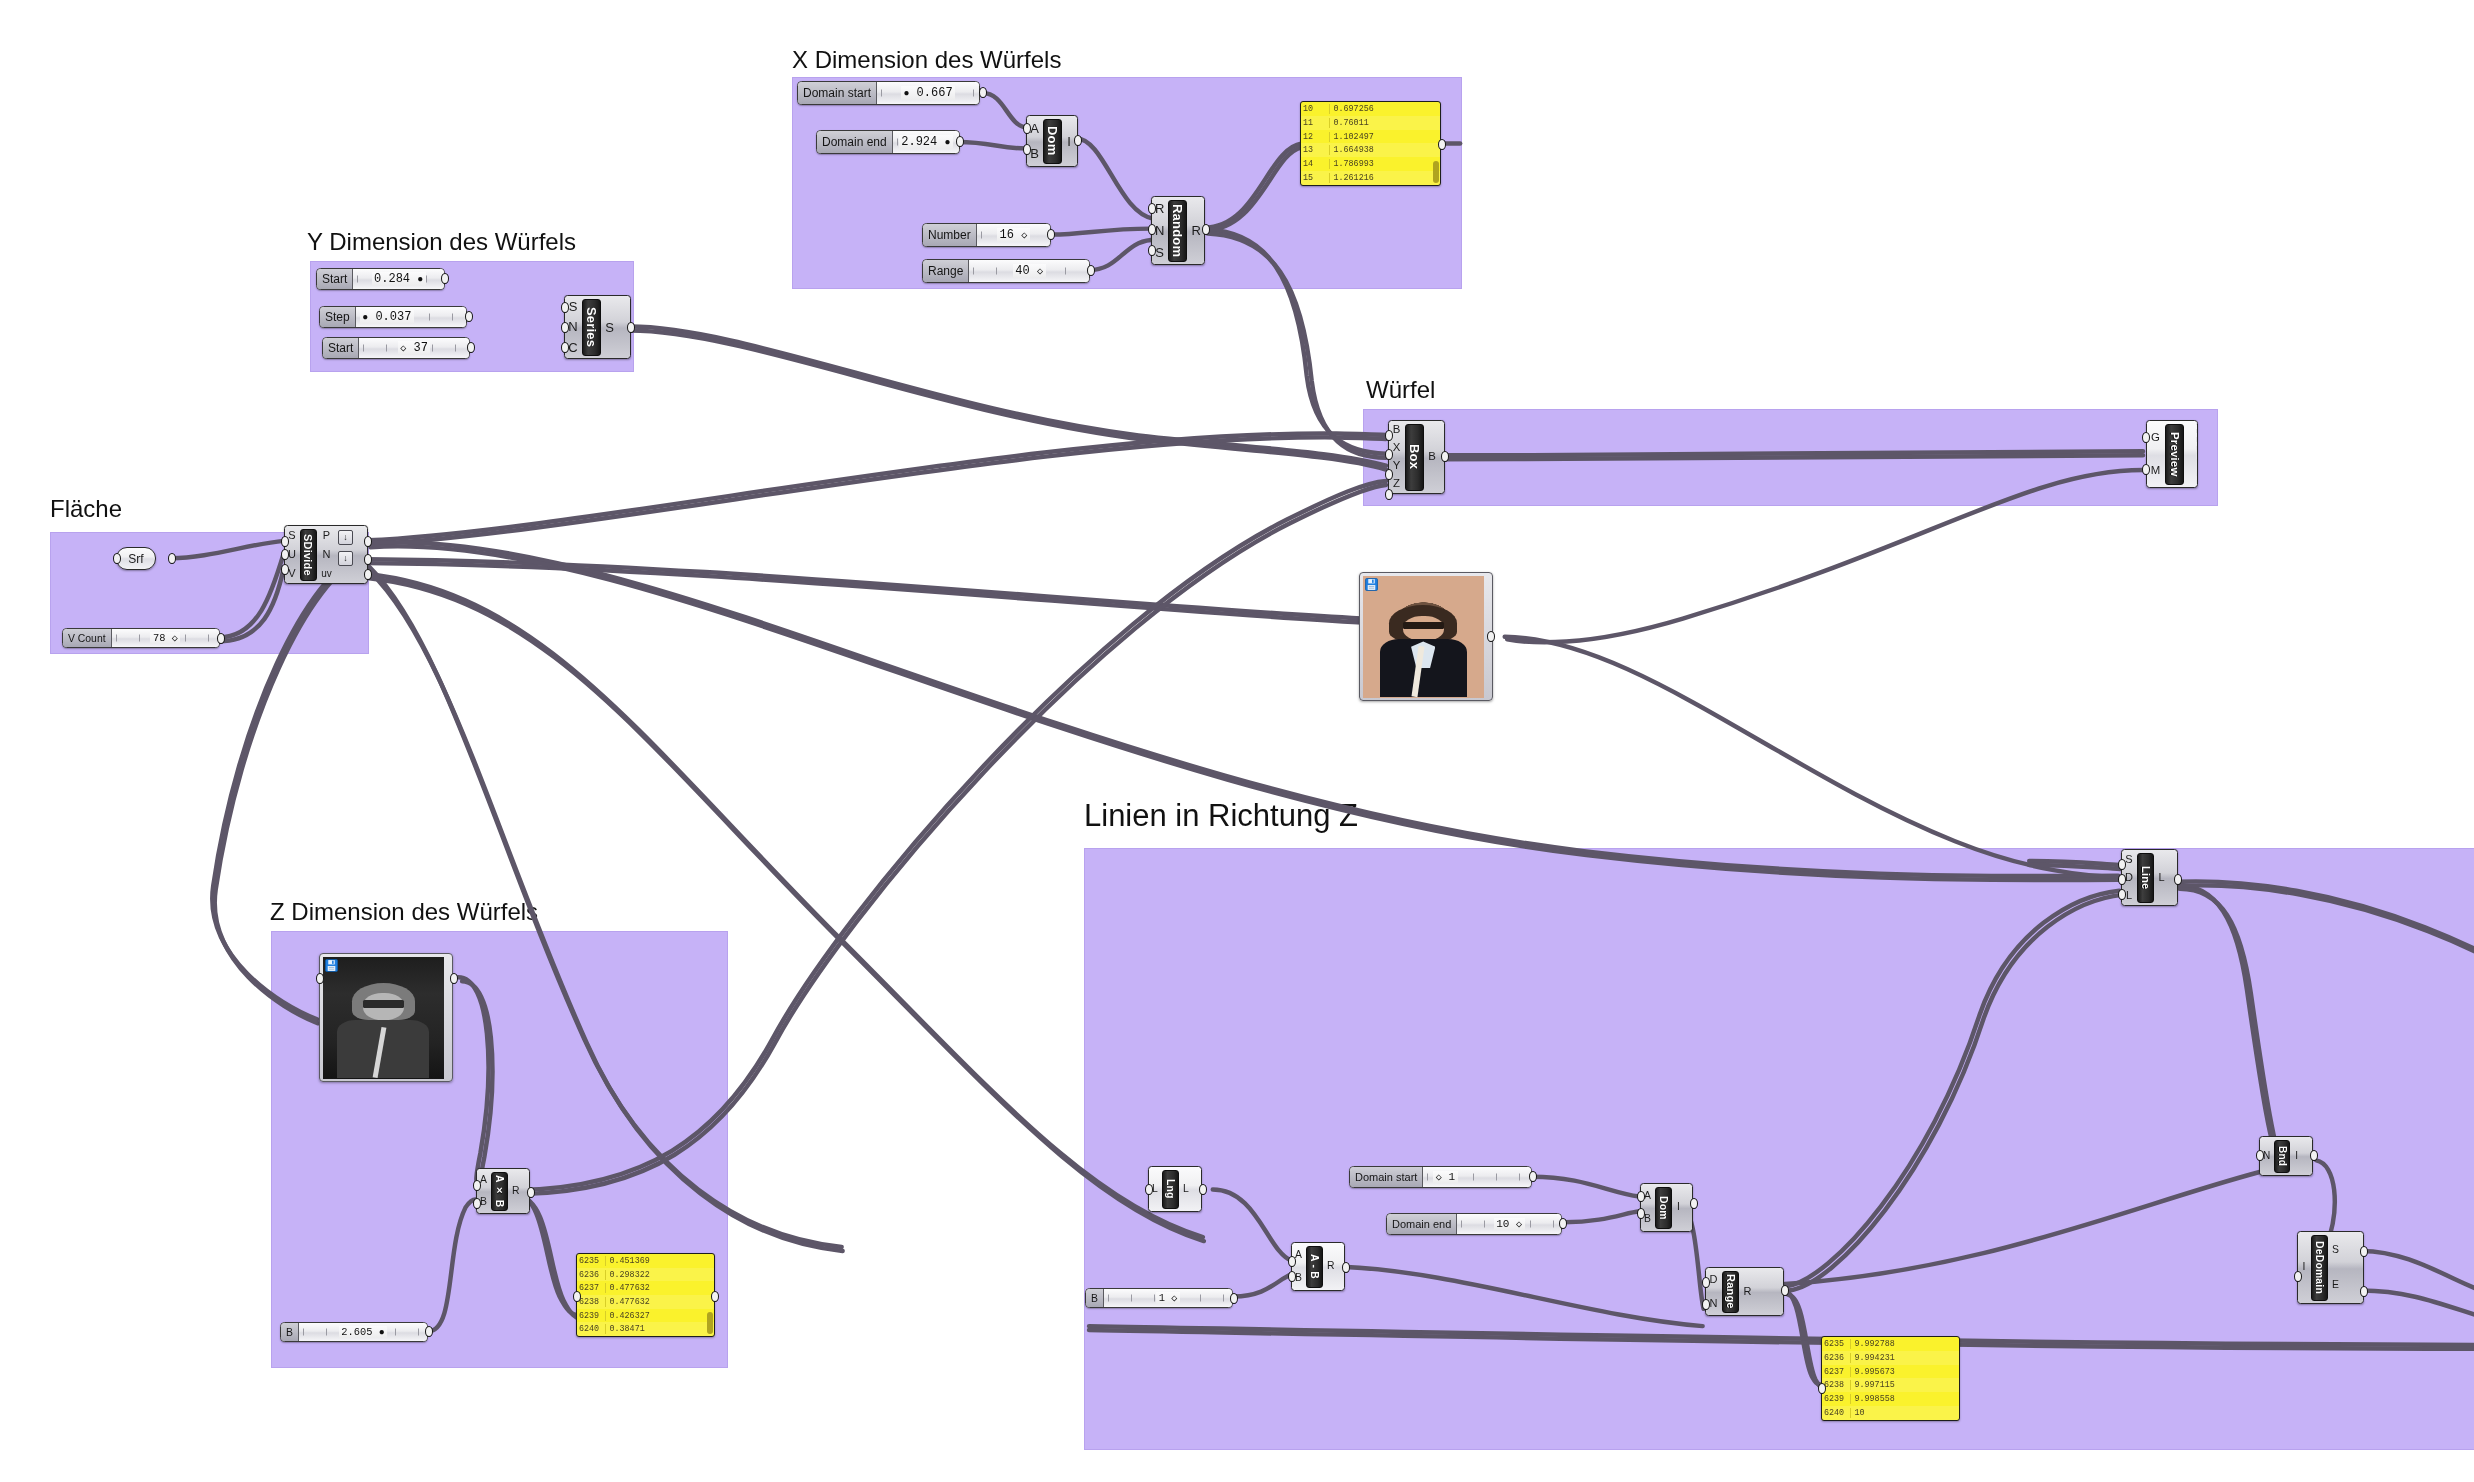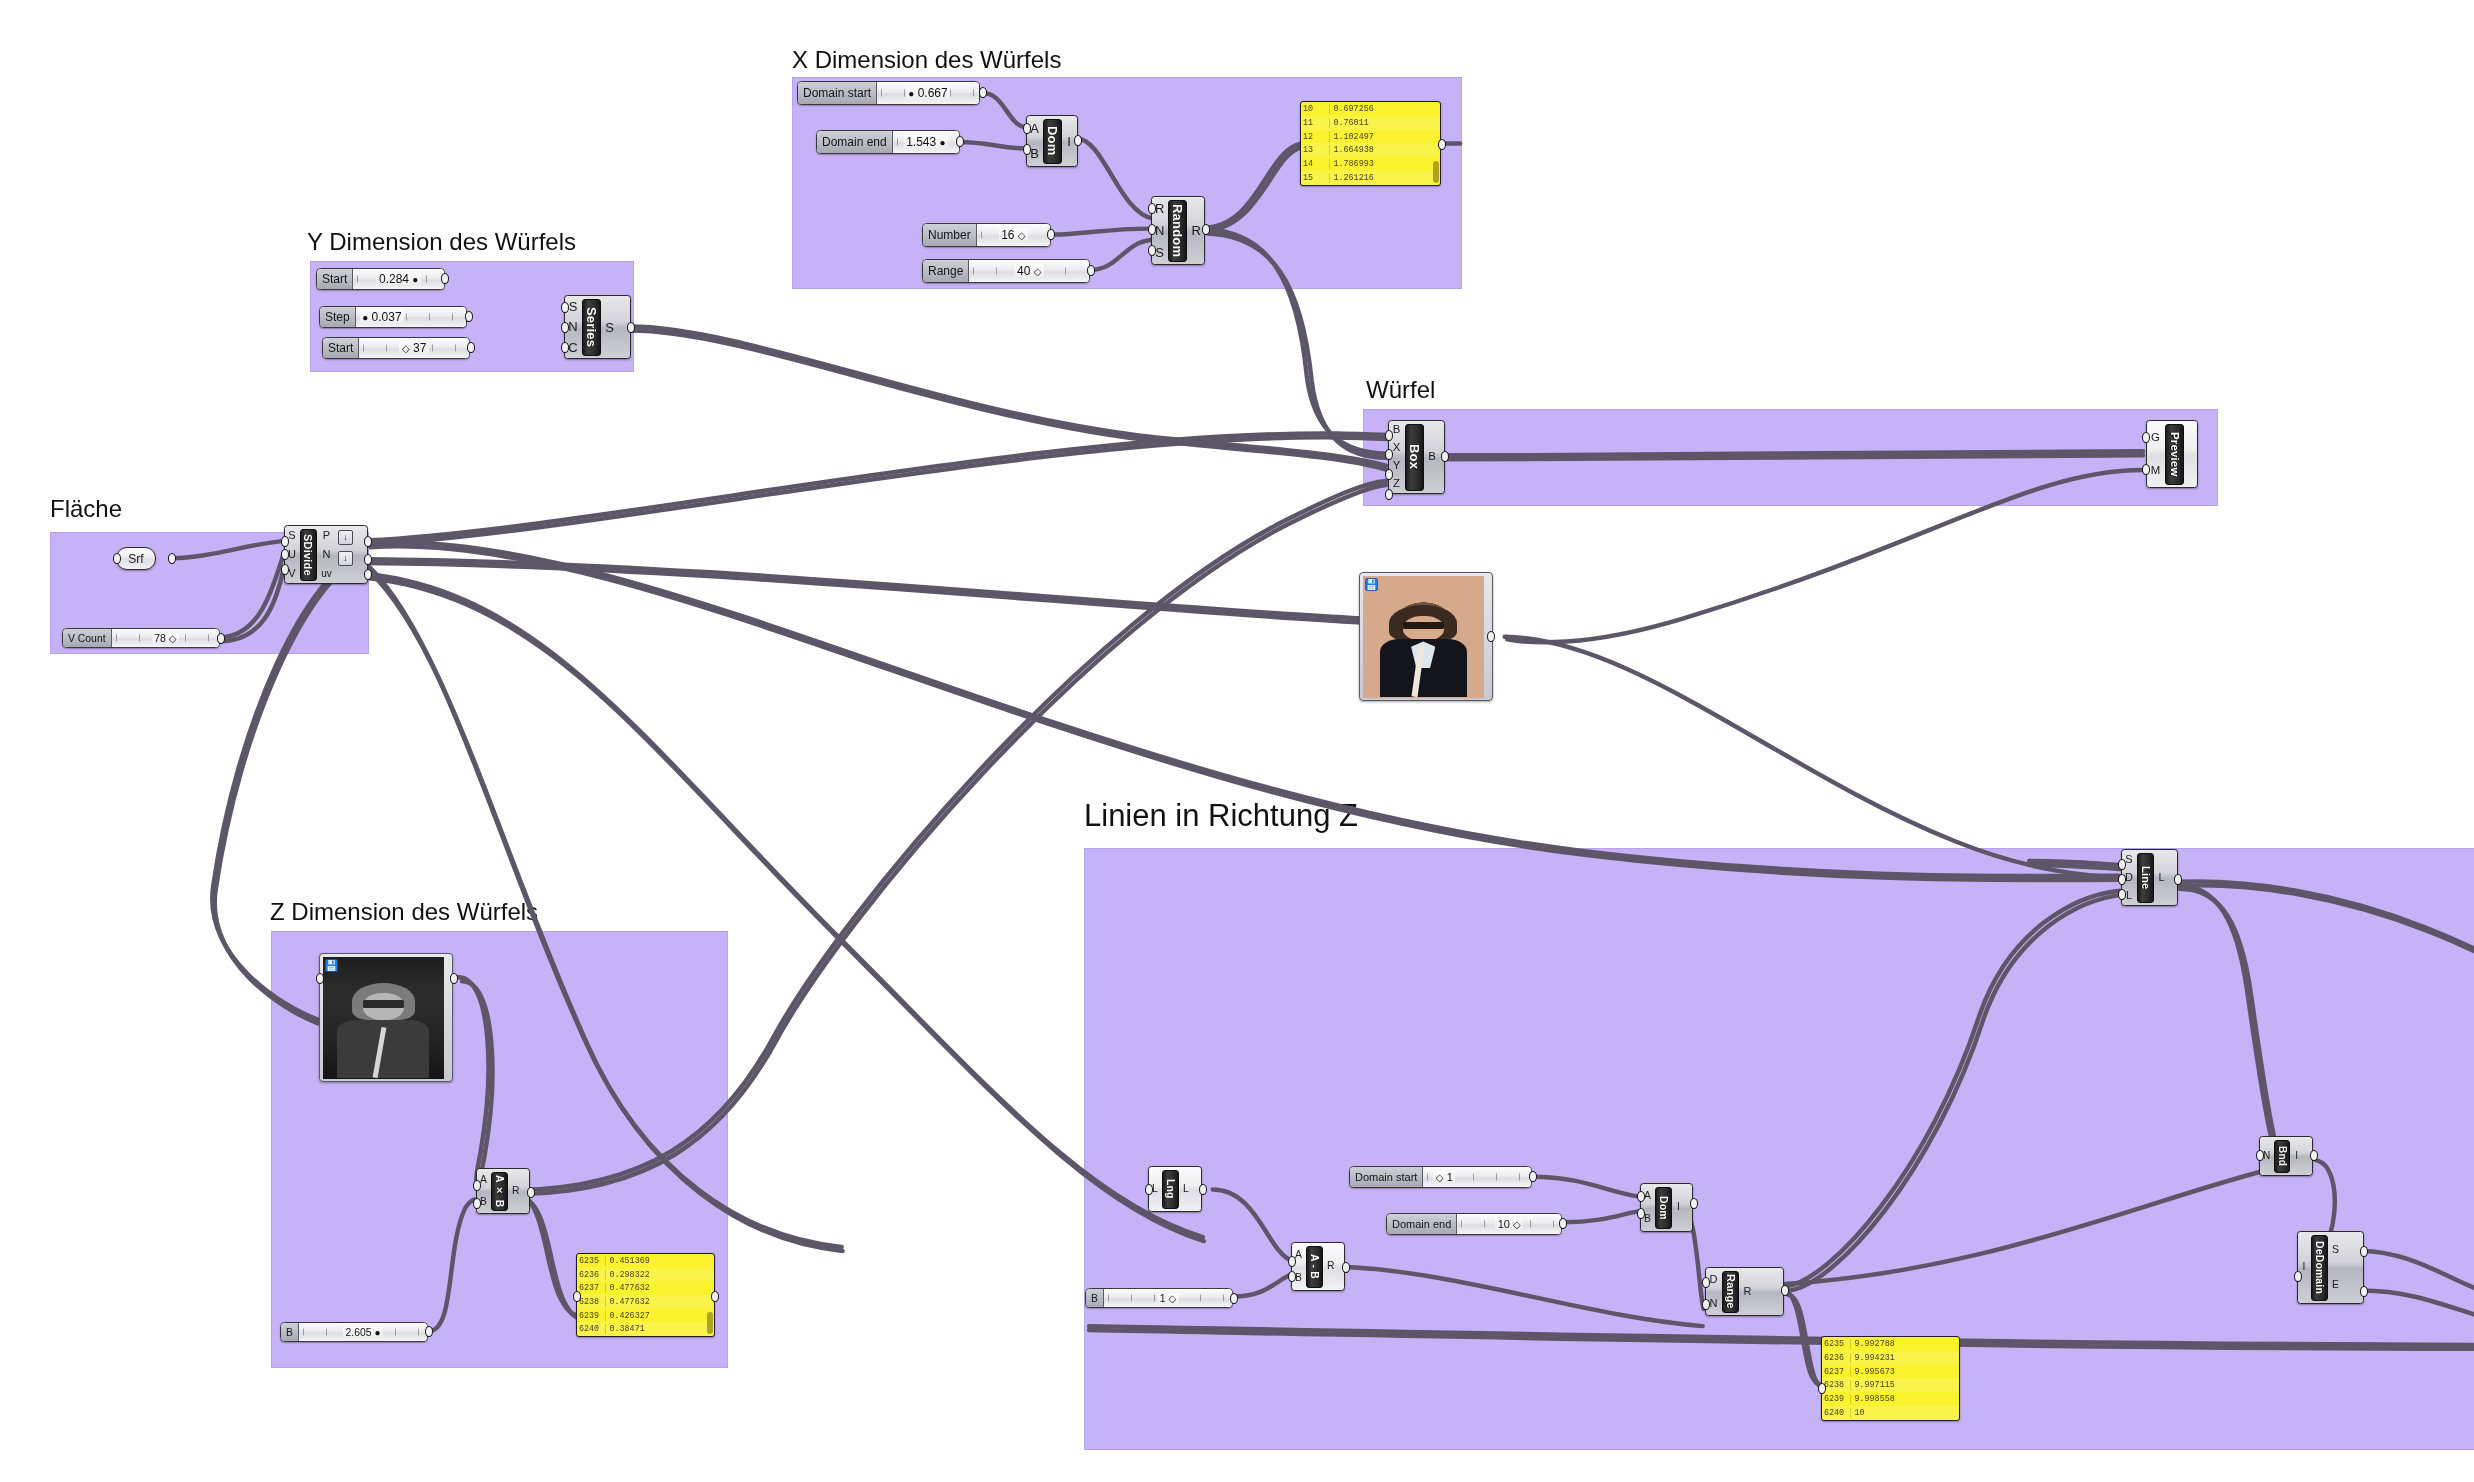--- a/index.html
+++ b/index.html
@@ -83,21 +83,21 @@
   }
   .slider .ticks{
     position:absolute;left:4px;right:4px;top:50%;height:7px;
     transform:translateY(-50%);
     background-image:repeating-linear-gradient(to right,#9a9aa2 0 1px,transparent 1px 23px);
   }
   .slider .val{
     position:relative;z-index:2;font-size:12px;color:#111;
     background:linear-gradient(to bottom,#fbfbfc,#ececed);
     padding:0 2.5px;white-space:nowrap;
-    font-family:Liberation Sans, sans-serif;
+    font-family:Liberation Mono, monospace;
   }
   .slider .grip{font-size:10px;}
   
   .panel{
     position:absolute;border:1px solid #1d1d1d;border-radius:3px;
     background:#faf22c;box-sizing:border-box;overflow:hidden;
     box-shadow:0 1px 2px rgba(0,0,0,.3);
     display:flex;flex-direction:column;
     font-family:"Liberation Mono",monospace;
   }
@@ -274,21 +274,21 @@
       </div>
     </div>
   </div>
   <div class="nub" style="left:979px;top:87px;"></div>
 
   <div class="slider" style="left:816px;top:130px;width:144px;height:24px;">
     <div class="name">Domain end</div>
     <div class="track">
       <div class="ticks"></div>
       <div class="val">
-        <span>1.543</span>
+        <span>2.924</span>
         <span class="grip">●</span>
       </div>
     </div>
   </div>
   <div class="nub" style="left:956px;top:136px;"></div>
 
   <div class="node" style="left:1026px;top:115px;width:52px;height:52px;">
     <div class="port-col" style="flex:0 0 15px;">
       <span class="port-lbl">A</span>
       <span class="port-lbl">B</span>

